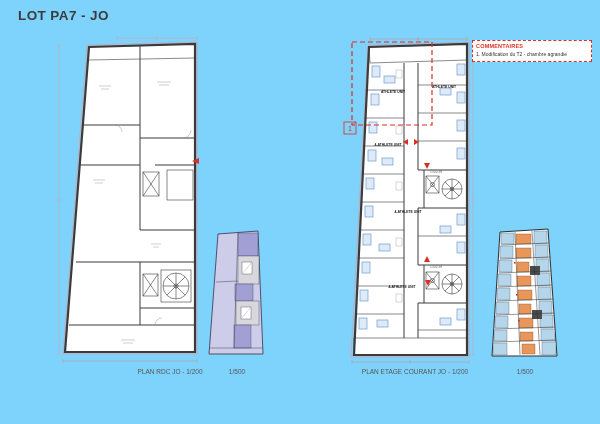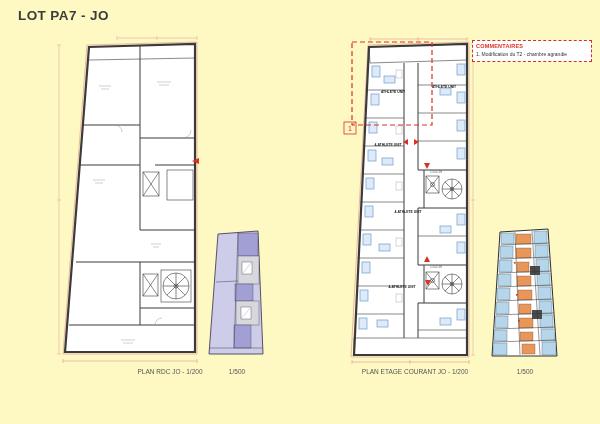--- a/index.html
+++ b/index.html
@@ -1,17 +1,17 @@
 <!DOCTYPE html>
 <html style="--annotation-red: #d93025; --boundary-pink: #e29a9a; --wall-dark: #3b3b3b; --key-lavender: #cdcde9; --key-purple: #a29fd4; --key-gray: #d7d7dc; --key-orange: #e9965a; --key-blue: #b4d5ea; --bed-blue: #6f9cd1; --bed-fill: #ddeaf8;"><head>
 <meta charset="utf-8">
 <style>
   html,body{margin:0;padding:0;background:#e8e8e8;}
   .sheet{
-    position:relative;width:600px;height:424px;background:#fef9c3;
+    position:relative;width:600px;height:424px;background:#7dd3fc;
     font-family:"Liberation Sans", sans-serif;overflow:hidden;
   }
   .page-title{
     position:absolute;left:18px;top:8px;font-size:13.5px;font-weight:bold;
     color:#3c3c3c;letter-spacing:.4px;
   }
   svg{position:absolute;overflow:visible;}
   #plan-rdc{left:55px;top:30px;width:150px;height:340px;}
   #plan-etage{left:336px;top:30px;width:140px;height:345px;}
   #key-rdc{left:202px;top:224px;width:70px;height:140px;}

